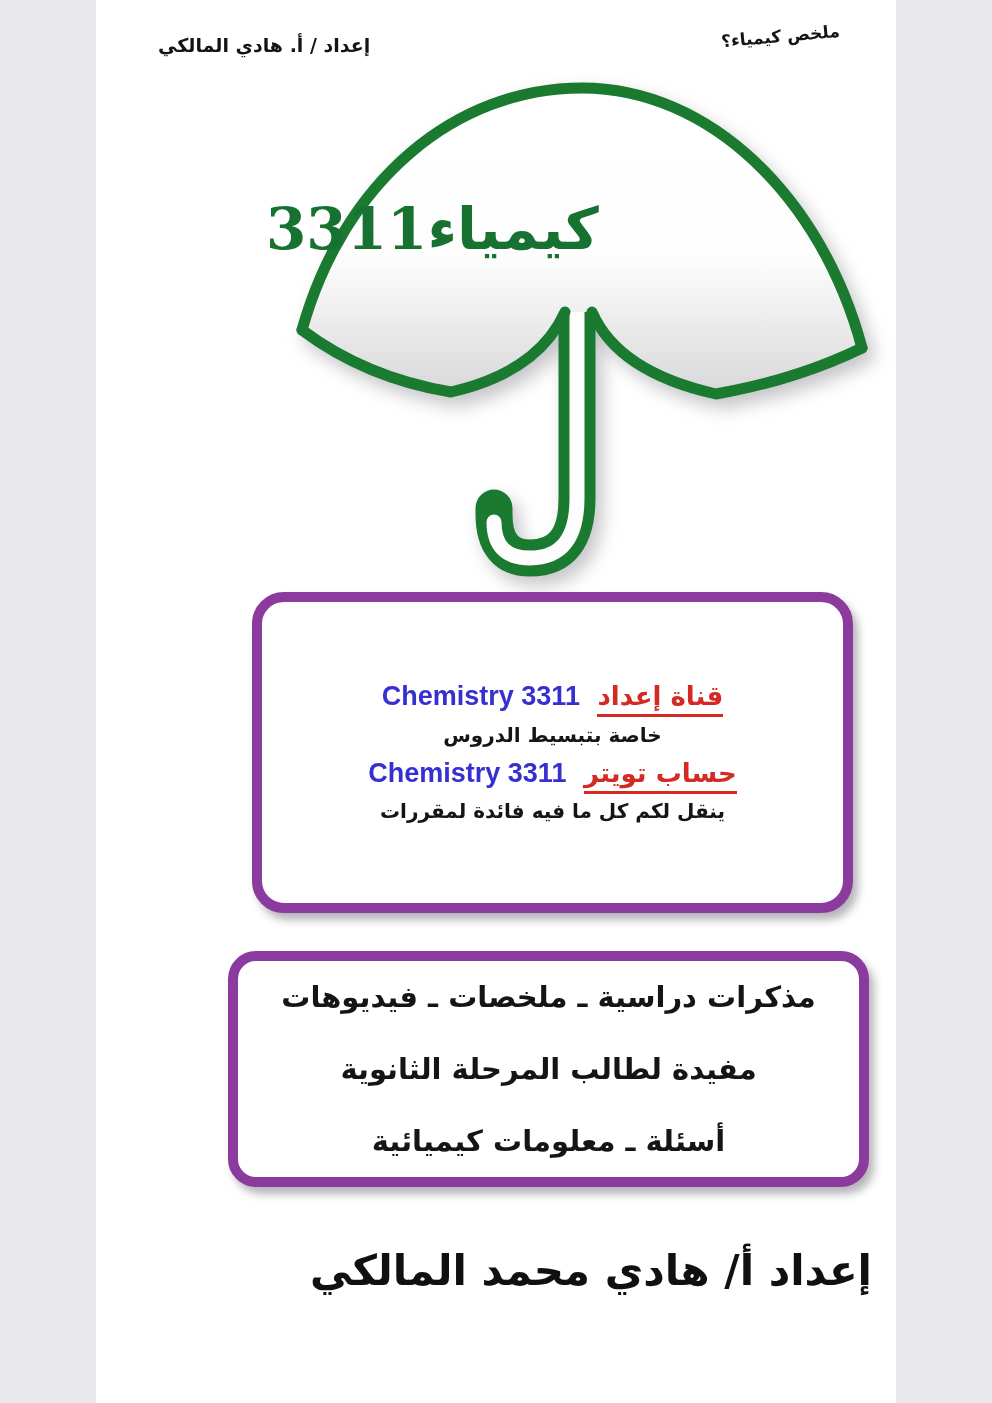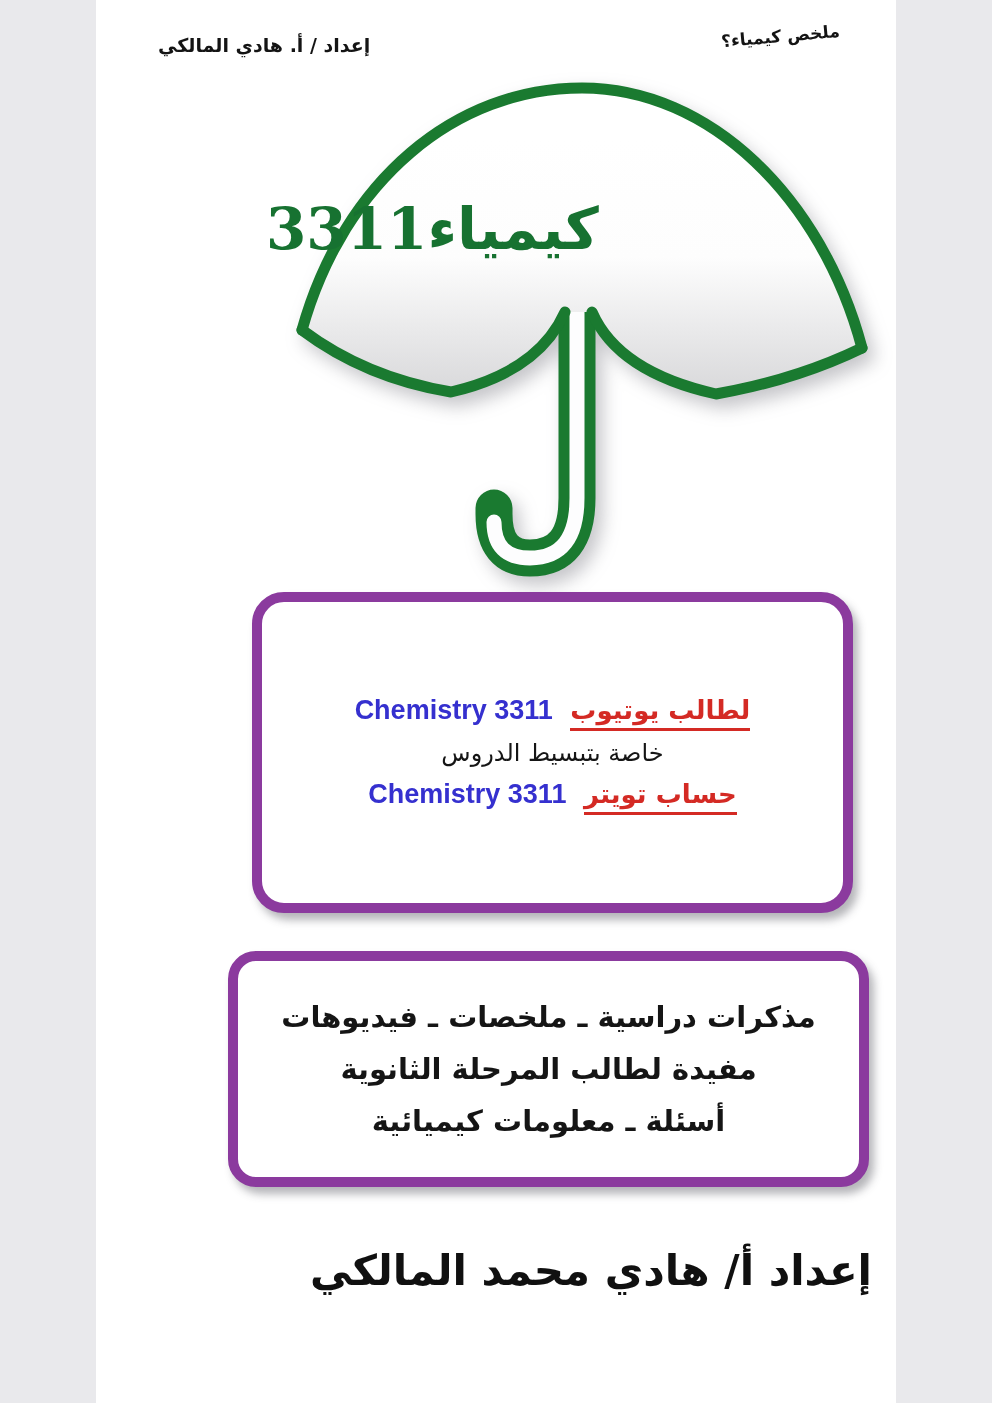--- a/index.html
+++ b/index.html
@@ -27,32 +27,32 @@
     font-size:58px;color:#177231;direction:rtl;line-height:1.1;
   }
   
   .pbox{
     position:absolute;background:#ffffff;border:10px solid #8b3a9e;
     box-shadow:5px 7px 9px rgba(60,60,70,.38);
     display:flex;flex-direction:column;justify-content:center;align-items:center;
     direction:rtl;text-align:center;
   }
   .box1{left:156px;top:592px;width:581px;height:301px;border-radius:32px;}
-  .box2{left:132px;top:951px;width:621px;height:216px;border-radius:28px;}
+  .box2{left:132px;top:951px;width:621px;height:216px;border-radius:28px;gap:20px;}
   .mix-line{font-weight:bold;line-height:1.55;white-space:nowrap;}
   .mix-line .ar{
     color:#d42a24;font-size:26px;border-bottom:3.5px solid #d42a24;
     padding-bottom:3px;margin-left:12px;
   }
   .mix-line .en{
     color:#3530cf;font-size:27px;direction:ltr;unicode-bidi:embed;
     font-family:"Liberation Sans","DejaVu Sans",sans-serif;
     text-align:right;
   }
-  .b1-line{font-size:24px;font-weight:normal;line-height:1.75;color:#151515;white-space:nowrap;}
+  .b1-line{font-size:20px;font-weight:bold;line-height:1.75;color:#151515;white-space:nowrap;}
   .b2-line{font-size:29px;font-weight:bold;line-height:1.8;color:#151515;white-space:nowrap;}
   
   .signature{
     position:absolute;left:12px;top:1246px;width:966px;text-align:center;
     direction:rtl;font-size:42px;font-weight:bold;color:#101010;
   }
 </style>
 </head>
 <body>
 
@@ -83,28 +83,29 @@
 
       <path d="M596,268 Q530,300 450,314 Q352,292 326,232" fill="none" stroke="#1a7a30" stroke-width="11" stroke-linecap="round" stroke-linejoin="round"></path>
 
       <path d="M299,232 Q272,292 185,312 Q100,298 36,250" fill="none" stroke="#1a7a30" stroke-width="11" stroke-linecap="round" stroke-linejoin="round"></path>
     </svg>
     <div class="umbrella-title">كيمياء3311</div>
   </div>
 
   <div class="pbox box1">
     <div class="mix-line">
-      <span class="ar">لطالب يوتيوب</span>
+      <span class="ar">قناة إعداد</span>
       <span class="en">Chemistry 3311</span>
     </div>
     <div class="b1-line">خاصة بتبسيط الدروس</div>
     <div class="mix-line">
       <span class="ar">حساب تويتر</span>
       <span class="en">Chemistry 3311</span>
     </div>
+    <div class="b1-line">ينقل لكم كل ما فيه فائدة لمقررات</div>
   </div>
 
   <div class="pbox box2">
     <div class="b2-line">مذكرات دراسية  ـ  ملخصات  ـ  فيديوهات</div>
     <div class="b2-line">مفيدة لطالب المرحلة الثانوية</div>
     <div class="b2-line">أسئلة ـ معلومات كيميائية</div>
   </div>
 
   <div class="signature">إعداد أ/ هادي محمد المالكي</div>
 

